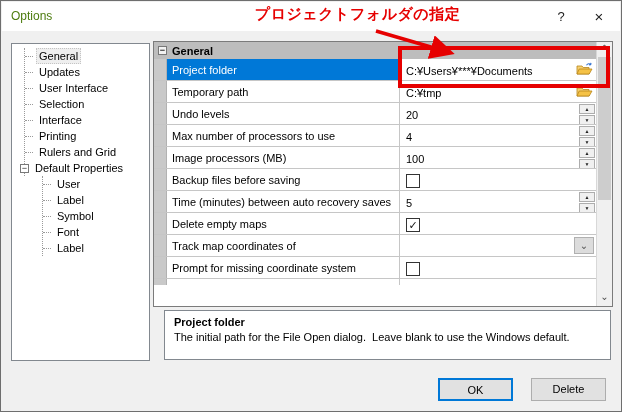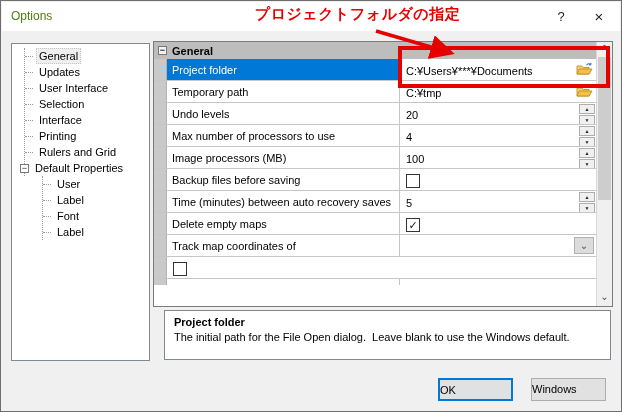--- a/index.html
+++ b/index.html
@@ -42,21 +42,21 @@
   .vscroll{position:absolute;top:0;right:0;bottom:0;width:16px;background:#f0f0f0;border-left:1px solid #d8d8d8;box-sizing:border-box;}
   .sarrow{position:absolute;left:0;width:100%;height:15px;text-align:center;font-size:10px;color:#505050;line-height:13px;}
   .sup{top:0;}
   .sdown{bottom:0;line-height:11px;}
   .sthumb{position:absolute;left:1px;right:1px;top:15px;height:143px;background:#cdcdcd;}
   
   .desc{position:absolute;left:163px;top:309px;width:447px;height:50px;background:#fff;border:1px solid #82888f;box-sizing:border-box;padding:5px 9px;font-size:11px;color:#000;overflow:hidden;}
   .dtitle{font-weight:bold;margin-bottom:3px;}
   .dtext{white-space:pre-wrap;}
   
-  .btn{position:absolute;width:75px;height:23px;font-size:11px;line-height:20px;background:#e1e1e1;box-sizing:border-box;color:#000;cursor:default;}
+  .btn{position:absolute;width:75px;height:23px;font-size:11px;text-align:center;line-height:20px;background:#e1e1e1;box-sizing:border-box;color:#000;cursor:default;}
   .btn-ok{left:437px;top:377px;border:2px solid #0078d7;}
   .btn-cancel{left:530px;top:377px;border:1px solid #adadad;}
   
   .anno-text{position:absolute;left:245px;top:5px;width:225px;text-align:center;color:#e60000;font-weight:bold;font-size:15px;z-index:30;letter-spacing:0.5px;}
   .anno-rect{position:absolute;left:398px;top:46px;width:212px;height:42px;border:4px solid #e60000;box-sizing:border-box;z-index:25;pointer-events:none;}
   .anno-arrow{position:absolute;inset:0;z-index:28;pointer-events:none;}
 </style>
 </head>
 <body>
 
@@ -104,20 +104,24 @@
         </div>
     </div>
     <div class="childgroup">
       <div class="titem">
           <span class="tick"></span>
           <span class="tlabel">User</span>
         </div>
       <div class="titem">
           <span class="tick"></span>
           <span class="tlabel">Label</span>
+        </div>
+      <div class="titem">
+          <span class="tick"></span>
+          <span class="tlabel">Symbol</span>
         </div>
       <div class="titem">
           <span class="tick"></span>
           <span class="tlabel">Font</span>
         </div>
       <div class="titem">
           <span class="tick"></span>
           <span class="tlabel">Label</span>
         </div>
     </div>
@@ -218,20 +222,21 @@
       <div class="row">
         <div class="gutter"></div>
         <div class="lab">Track map coordinates of</div>
         <div class="val">
           <span class="dd">⌄</span>
         </div>
       </div>
 
       <div class="row">
         <div class="gutter"></div>
+        <div class="lab">Prompt for missing coordinate system</div>
         <div class="val"><span class="cb"></span></div>
       </div>
 
       <div class="row partial">
         <div class="gutter"></div>
         <div class="lab"></div>
         <div class="val"></div>
       </div>
 
     </div>
@@ -242,21 +247,21 @@
       <span class="sarrow sdown">⌄</span>
     </div>
   </div>
 
   <div class="desc">
     <div class="dtitle">Project folder</div>
     <div class="dtext">The initial path for the File Open dialog.  Leave blank to use the Windows default.</div>
   </div>
 
   <div class="btn btn-ok">OK</div>
-  <div class="btn btn-cancel">Windows</div>
+  <div class="btn btn-cancel">Delete</div>
 
 </div>
 
 <div class="anno-text">プロジェクトフォルダの指定</div>
 <div class="anno-rect"></div>
 <svg class="anno-arrow" width="622" height="412" viewBox="0 0 622 412">
   <defs>
     <marker id="ah" markerWidth="7" markerHeight="7" refX="5" refY="3.5" orient="auto">
       <polygon points="0 0, 7 3.5, 0 7" fill="#e60000"></polygon>
     </marker>

